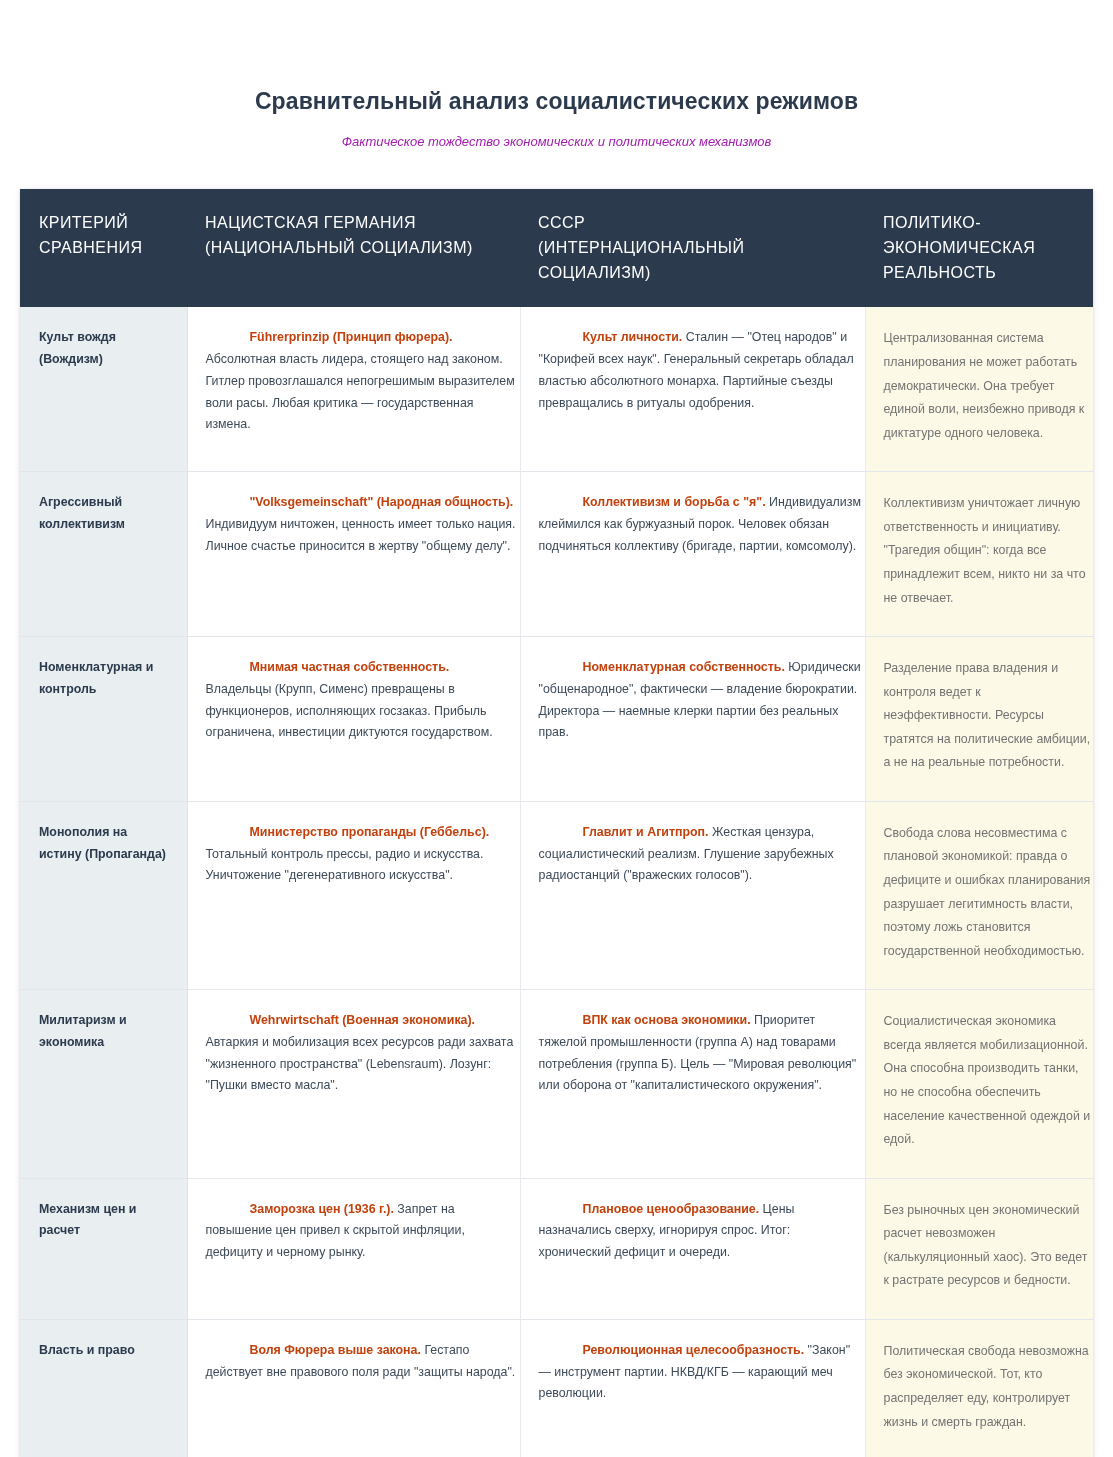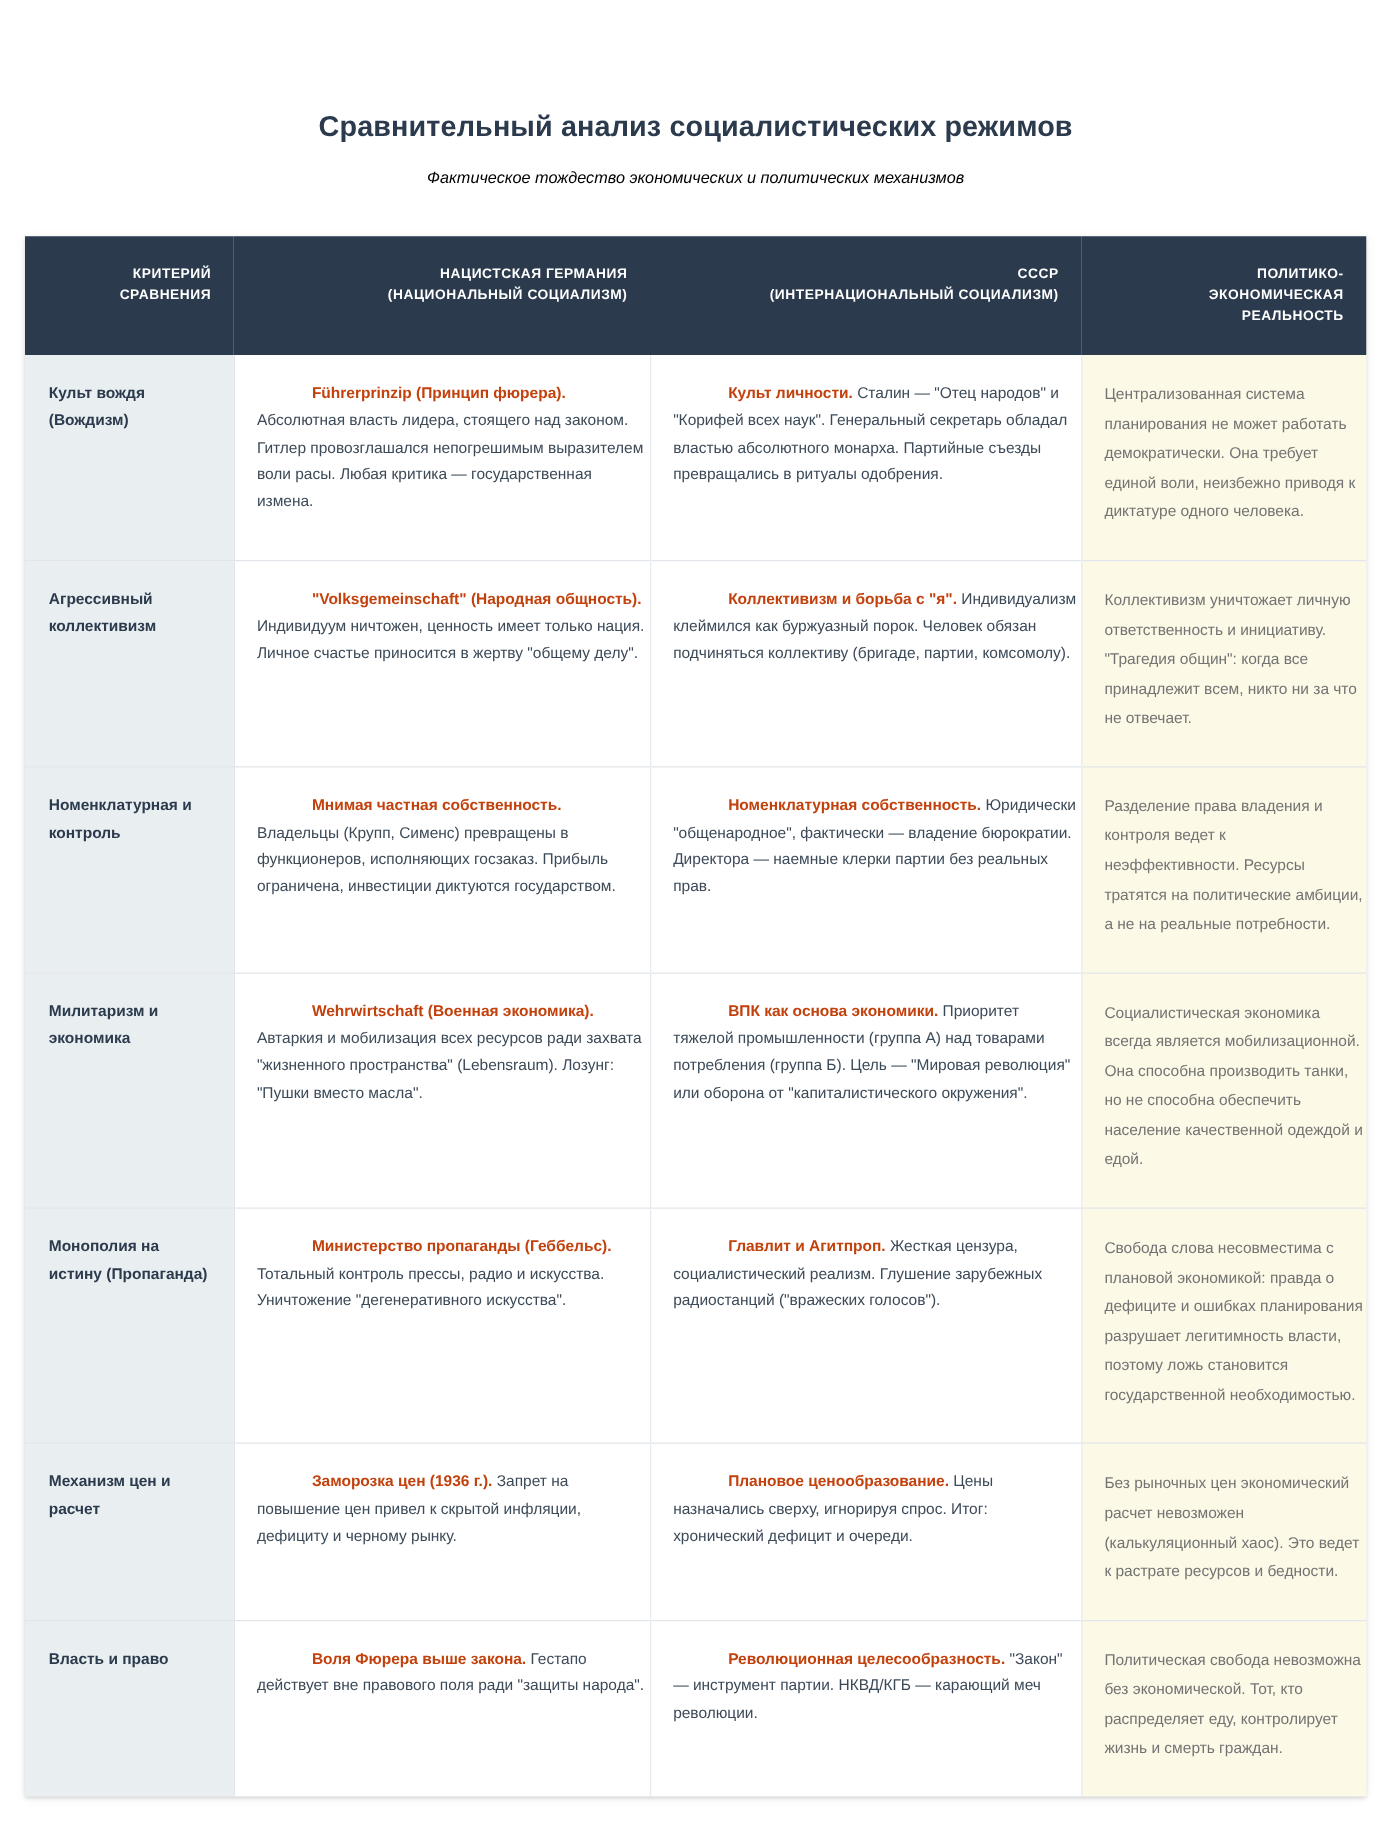--- a/index.html
+++ b/index.html
@@ -40,21 +40,21 @@
     letter-spacing: 0.1px;
     color: #2b3a4d;
     line-height: 1.3;
   }
 
   .doc-subtitle {
     margin: 16px 0 0 0;
     font-size: 13px;
     font-style: italic;
     font-weight: normal;
-    color: #000000;
+    color: #a21caf;
     line-height: 1.4;
   }
 
   
   .table-wrap {
     margin: 32px 20px 40px 20px;
     background: #ffffff;
     box-shadow: 0 1px 3px rgba(0,0,0,0.16), 0 1px 10px rgba(0,0,0,0.05);
   }
 
@@ -65,23 +65,23 @@
   }
 
   table.cmp col.c1 { width: 167px; }
   table.cmp col.c2 { width: 333px; }
   table.cmp col.c3 { width: 345px; }
   table.cmp col.c4 { width: 228px; }
 
   thead th {
     background: #2b3a4d;
     color: #ffffff;
-    text-align: right;
-    font-size: 11px;
-    font-weight: bold;
+    text-align: left;
+    font-size: 16px;
+    font-weight: normal;
     letter-spacing: 0.45px;
     line-height: 1.55;
     padding: 22px 18px 22px 18px;
     vertical-align: top;
     border: none;
   }
 
   thead th.h-col1 { padding-left: 19px; }
   thead th.h-col4 { background: #2b3a4d; }
 
@@ -179,32 +179,32 @@
             <td class="col-ussr"><span class="lead">Коллективизм и борьба с "я".</span><span> Индивидуализм клеймился как буржуазный порок. Человек обязан подчиняться коллективу (бригаде, партии, комсомолу).</span></td>
             <td class="reality">Коллективизм уничтожает личную ответственность и инициативу. "Трагедия общин": когда все принадлежит всем, никто ни за что не отвечает.</td>
           </tr>
           <tr>
             <td class="crit">Номенклатурная и контроль</td>
             <td class="col-nazi"><span class="lead">Мнимая частная собственность.</span><span> Владельцы (Крупп, Сименс) превращены в функционеров, исполняющих госзаказ. Прибыль ограничена, инвестиции диктуются государством.</span></td>
             <td class="col-ussr"><span class="lead">Номенклатурная собственность.</span><span> Юридически "общенародное", фактически — владение бюрократии. Директора — наемные клерки партии без реальных прав.</span></td>
             <td class="reality">Разделение права владения и контроля ведет к неэффективности. Ресурсы тратятся на политические амбиции, а не на реальные потребности.</td>
           </tr>
           <tr>
+            <td class="crit">Монополия на истину (Пропаганда)</td>
+            <td class="col-nazi"><span class="lead">Министерство пропаганды (Геббельс).</span><span> Тотальный контроль прессы, радио и искусства. Уничтожение "дегенеративного искусства".</span></td>
+            <td class="col-ussr"><span class="lead">Главлит и Агитпроп.</span><span> Жесткая цензура, социалистический реализм. Глушение зарубежных радиостанций ("вражеских голосов").</span></td>
+            <td class="reality">Свобода слова несовместима с плановой экономикой: правда о дефиците и ошибках планирования разрушает легитимность власти, поэтому ложь становится государственной необходимостью.</td>
+          </tr>
+          <tr>
             <td class="crit">Милитаризм и экономика</td>
             <td class="col-nazi"><span class="lead">Wehrwirtschaft (Военная экономика).</span><span> Автаркия и мобилизация всех ресурсов ради захвата "жизненного пространства" (Lebensraum). Лозунг: "Пушки вместо масла".</span></td>
             <td class="col-ussr"><span class="lead">ВПК как основа экономики.</span><span> Приоритет тяжелой промышленности (группа А) над товарами потребления (группа Б). Цель — "Мировая революция" или оборона от "капиталистического окружения".</span></td>
             <td class="reality">Социалистическая экономика всегда является мобилизационной. Она способна производить танки, но не способна обеспечить население качественной одеждой и едой.</td>
           </tr>
           <tr>
-            <td class="crit">Монополия на истину (Пропаганда)</td>
-            <td class="col-nazi"><span class="lead">Министерство пропаганды (Геббельс).</span><span> Тотальный контроль прессы, радио и искусства. Уничтожение "дегенеративного искусства".</span></td>
-            <td class="col-ussr"><span class="lead">Главлит и Агитпроп.</span><span> Жесткая цензура, социалистический реализм. Глушение зарубежных радиостанций ("вражеских голосов").</span></td>
-            <td class="reality">Свобода слова несовместима с плановой экономикой: правда о дефиците и ошибках планирования разрушает легитимность власти, поэтому ложь становится государственной необходимостью.</td>
-          </tr>
-          <tr>
             <td class="crit">Механизм цен и расчет</td>
             <td class="col-nazi"><span class="lead">Заморозка цен (1936 г.).</span><span> Запрет на повышение цен привел к скрытой инфляции, дефициту и черному рынку.</span></td>
             <td class="col-ussr"><span class="lead">Плановое ценообразование.</span><span> Цены назначались сверху, игнорируя спрос. Итог: хронический дефицит и очереди.</span></td>
             <td class="reality">Без рыночных цен экономический расчет невозможен (калькуляционный хаос). Это ведет к растрате ресурсов и бедности.</td>
           </tr>
           <tr>
             <td class="crit">Власть и право</td>
             <td class="col-nazi"><span class="lead">Воля Фюрера выше закона.</span><span> Гестапо действует вне правового поля ради "защиты народа".</span></td>
             <td class="col-ussr"><span class="lead">Революционная целесообразность.</span><span> "Закон" — инструмент партии. НКВД/КГБ — карающий меч революции.</span></td>
             <td class="reality">Политическая свобода невозможна без экономической. Тот, кто распределяет еду, контролирует жизнь и смерть граждан.</td>

